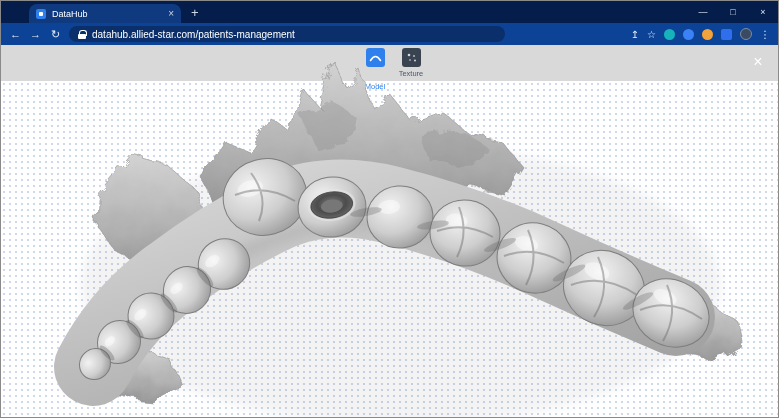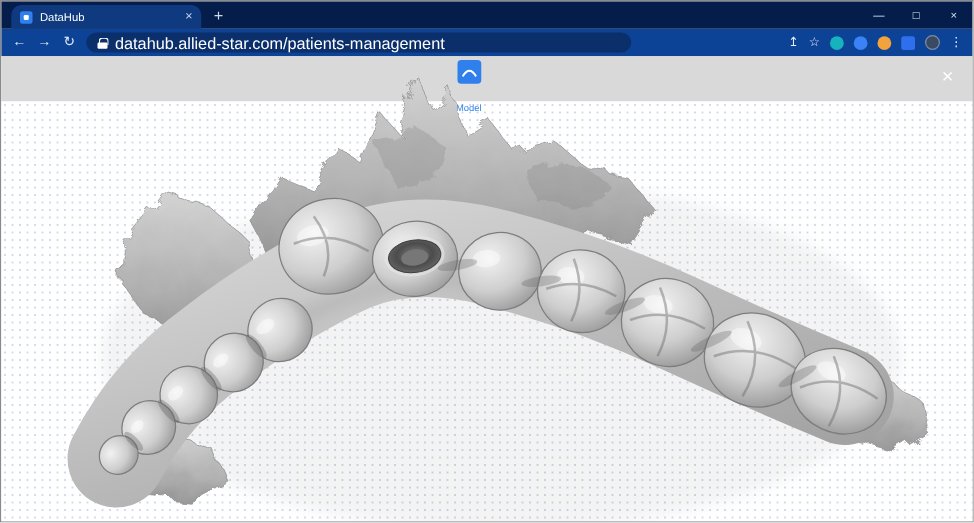--- a/index.html
+++ b/index.html
@@ -7,21 +7,21 @@
   .window{
     position:relative; width:779px; height:418px; overflow:hidden;
     background:#fff; border:1px solid #8a8a8a;
   }
   
   .tabstrip{
     height:22px; background:var(--c-titlebar,#041d4a);
     display:flex; align-items:flex-end; position:relative;
   }
   .tab{
-    margin-left:8px; height:19px; width:152px;
+    margin-left:28px; height:19px; width:152px;
     background:var(--c-tab,#0f3a80); border-radius:8px 8px 0 0;
     display:flex; align-items:center; padding:0 7px; gap:6px;
     color:#fff; font-size:9px;
   }
   .favicon{ width:10px; height:10px; border-radius:2px; background:var(--c-accent,#2f80ed);
     position:relative; flex:0 0 auto;}
   .favicon::after{content:""; position:absolute; left:3px; top:3px; width:4px; height:4px;
     background:#fff; border-radius:1px;}
   .tab-title{ flex:1; overflow:hidden; white-space:nowrap; }
   .tab-close{ color:#c9d4e8; font-size:10px; cursor:default; }
@@ -31,21 +31,21 @@
     color:#dde5f2; font-size:9px; }
   
   .addressbar{
     height:22px; background:var(--c-addressbar,#0d4397);
     display:flex; align-items:center; padding:0 8px; gap:7px;
   }
   .navicon{ color:#e9eef8; font-size:11px; width:13px; text-align:center; line-height:22px;}
   .urlpill{
     width:436px; height:16px; background:var(--c-pill,#0a2f6b);
     border-radius:8px; display:flex; align-items:center; padding:0 9px; gap:6px;
-    color:#fff; font-size:13px;
+    color:#fff; font-size:10px;
   }
   .lock{ width:8px; height:9px; position:relative; flex:0 0 auto;}
   .lock::before{ content:""; position:absolute; left:1px; top:0; width:6px; height:5px;
     border:1px solid #fff; border-bottom:none; border-radius:3px 3px 0 0;}
   .lock::after{ content:""; position:absolute; left:0; top:4px; width:8px; height:5px;
     background:#fff; border-radius:1px;}
   .url-text{ white-space:nowrap; overflow:hidden; }
   .baricons{ margin-left:auto; display:flex; align-items:center; gap:8px; }
   .baricons .glyph{ color:#e9eef8; font-size:10px; }
   .ext{ width:11px; height:11px; border-radius:50%; }
@@ -129,20 +129,31 @@
   <div class="canvas"></div>
 
   <div class="viewer-toolbar">
     <div class="tool tool-model selected">
       <span class="tool-icon">
         <svg width="13" height="13" viewBox="0 0 13 13">
             <path d="M1.5 9.5 Q6.5 1.5 11.5 9.5" fill="none" stroke="#ffffff" stroke-width="1.6" stroke-linecap="round"></path>
           </svg>
       </span>
       <span class="tool-label">Model</span>
+    </div>
+    <div class="tool tool-texture">
+      <span class="tool-icon">
+        <svg width="13" height="13" viewBox="0 0 13 13">
+          <circle cx="4" cy="4" r="1.3" fill="#cfd6e2"></circle>
+            <circle cx="9" cy="5" r="1.1" fill="#aab3c2"></circle>
+          <circle cx="5" cy="9" r="1.1" fill="#8f99ab"></circle>
+            <circle cx="10" cy="9.5" r="1" fill="#cfd6e2"></circle>
+        </svg>
+      </span>
+      <span class="tool-label">Texture</span>
     </div>
     <div class="viewer-close">×</div>
   </div>
 
   <svg class="model-layer" viewBox="0 0 779 374" xmlns="http://www.w3.org/2000/svg">
     <defs>
       <radialGradient id="gTooth" cx="38%" cy="32%" r="78%">
         <stop offset="0%" stop-color="#f2f2f2"></stop>
         <stop offset="55%" stop-color="#cecece"></stop>
         <stop offset="100%" stop-color="#949494"></stop>

